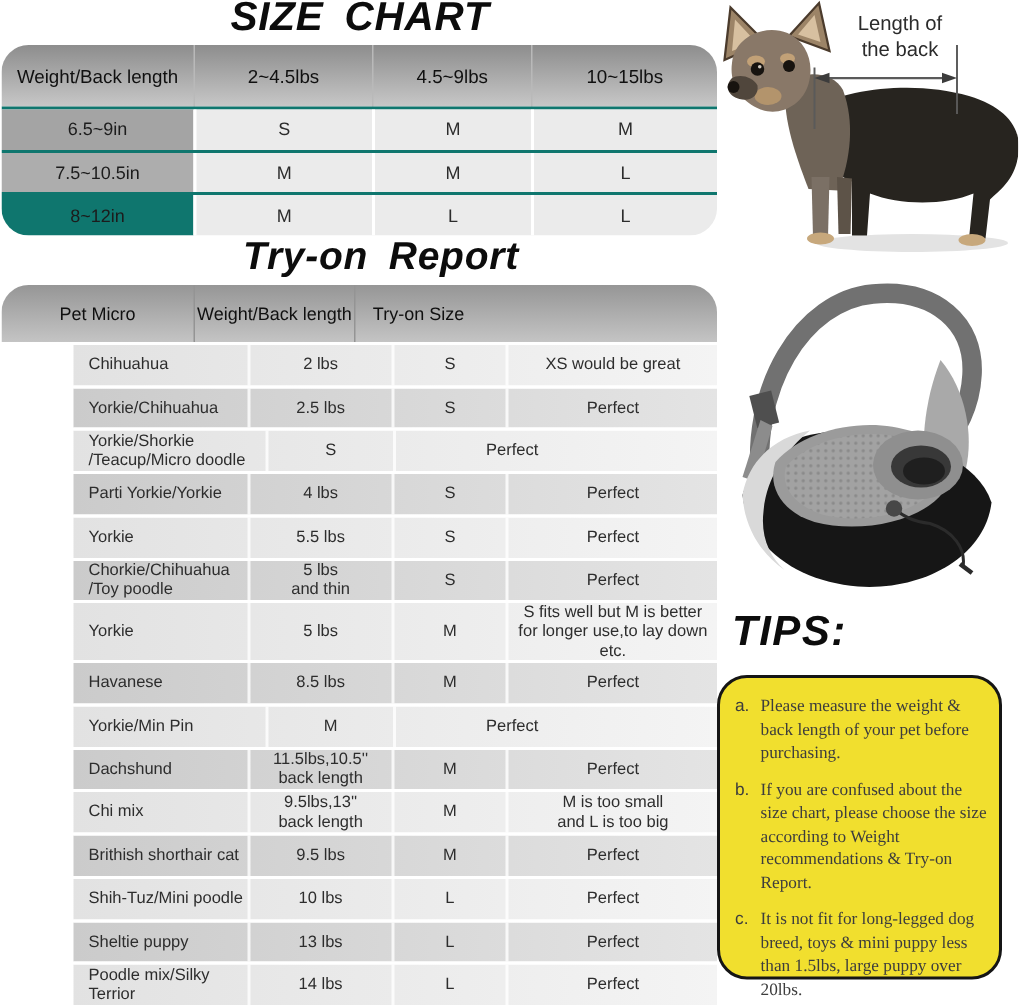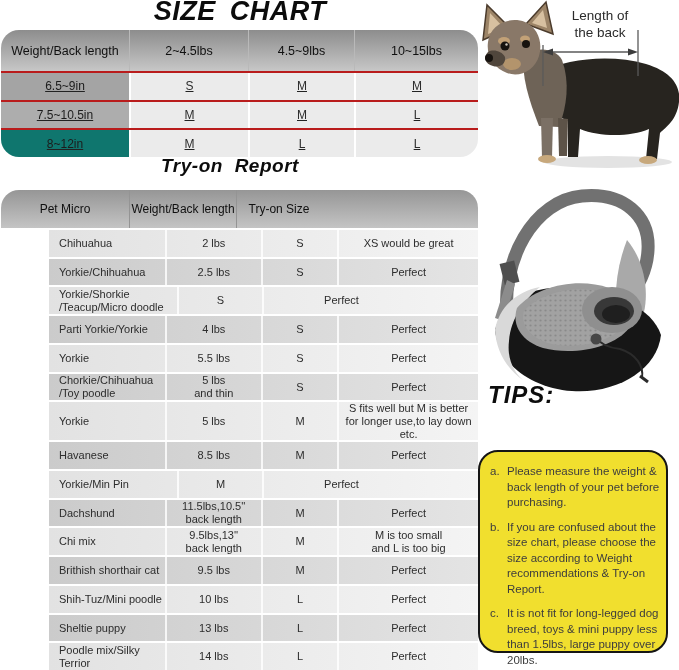--- a/index.html
+++ b/index.html
@@ -5,31 +5,31 @@
   html,body{margin:0;padding:0;background:#fff;}
   #stage{
     position:relative;width:679px;height:670px;background:#fff;overflow:hidden;
     font-family:"Liberation Sans",sans-serif;color:#222;
   }
   .heading{
     position:absolute;font-weight:bold;font-style:italic;color:#0c0c0c;
     letter-spacing:0.5px;word-spacing:6px;white-space:nowrap;
   }
   #size-title{top:-4px;left:0;width:480px;text-align:center;font-size:27px;}
-  #tryon-title{top:155px;left:0;width:460px;text-align:center;font-size:19px;}
-  #tips-title{top:381px;left:488px;font-size:24px;letter-spacing:1px;text-align:right;}
+  #tryon-title{top:155px;left:0;width:460px;text-align:center;font-size:26px;padding-left:24px;}
+  #tips-title{top:405px;left:488px;font-size:28px;letter-spacing:1px;text-align:right;}
 
   
   .sc{position:absolute;left:1px;top:30px;width:477px;height:127px;border-radius:18px;
       overflow:hidden;display:flex;flex-direction:column;}
   .sc-hrow{height:41px;display:flex;background:linear-gradient(#8d8d8d,#c7c7c7);}
   .sc-hcell{display:flex;align-items:center;justify-content:center;font-size:12.5px;color:#101010;
       border-left:1px solid #b9b9b9;box-sizing:border-box;}
   .sc-hcell:first-child{border-left:none;}
-  .sc-row{flex:1;display:flex;border-top:2px solid #b91c1c;box-sizing:border-box;text-decoration:underline;}
+  .sc-row{flex:1;display:flex;border-top:2px solid #0f766e;box-sizing:border-box;}
   .sc-label{width:128px;display:flex;align-items:center;justify-content:center;
       font-size:12px;color:#1c1c1c;background:#a7a7a7;box-sizing:border-box;}
   .sc-row:nth-child(2) .sc-label{background:#a4a4a4;}
   .sc-row:nth-child(3) .sc-label{background:#adadad;}
   .sc-row:nth-child(4) .sc-label{background:#0f766e;}
   .sc-cell{display:flex;align-items:center;justify-content:center;font-size:12px;color:#2c2c2c;
       background:#ebebeb;border-left:2px solid #fff;box-sizing:border-box;}
   .c1{width:128px;} .c2{width:119px;} .c3{width:106px;} .c4{width:124px;}
 
   
@@ -53,21 +53,21 @@
   #dog-figure{position:absolute;left:480px;top:0;width:199px;height:170px;}
   #back-annotation{position:absolute;left:556px;top:8px;width:88px;text-align:center;
       font-size:13.5px;color:#2b2b2b;white-space:pre-line;line-height:1.25;}
   #bag-figure{position:absolute;left:478px;top:178px;width:200px;height:225px;}
 
   #tips-box{position:absolute;left:478px;top:450px;width:190px;height:203px;
       background:#f1df2e;border:2px solid #151515;border-radius:20px;
       padding:12px 6px 6px 10px;box-sizing:border-box;}
   .tip-item{display:flex;margin-bottom:9px;}
   .tip-marker{width:17px;flex:none;font-size:11.5px;color:#3d3d3d;line-height:1.35;}
-  .tip-text{flex:1;font-size:11.5px;color:#3d3d3d;line-height:1.35;}
+  .tip-text{flex:1;font-size:11.5px;color:#3d3d3d;line-height:1.35;font-family:Liberation Serif, serif;}
 </style>
 </head>
 <body>
 
 <div id="stage">
 
   <div id="size-title" class="heading">SIZE CHART</div>
 
   <div class="sc">
     <div class="sc-hrow">

